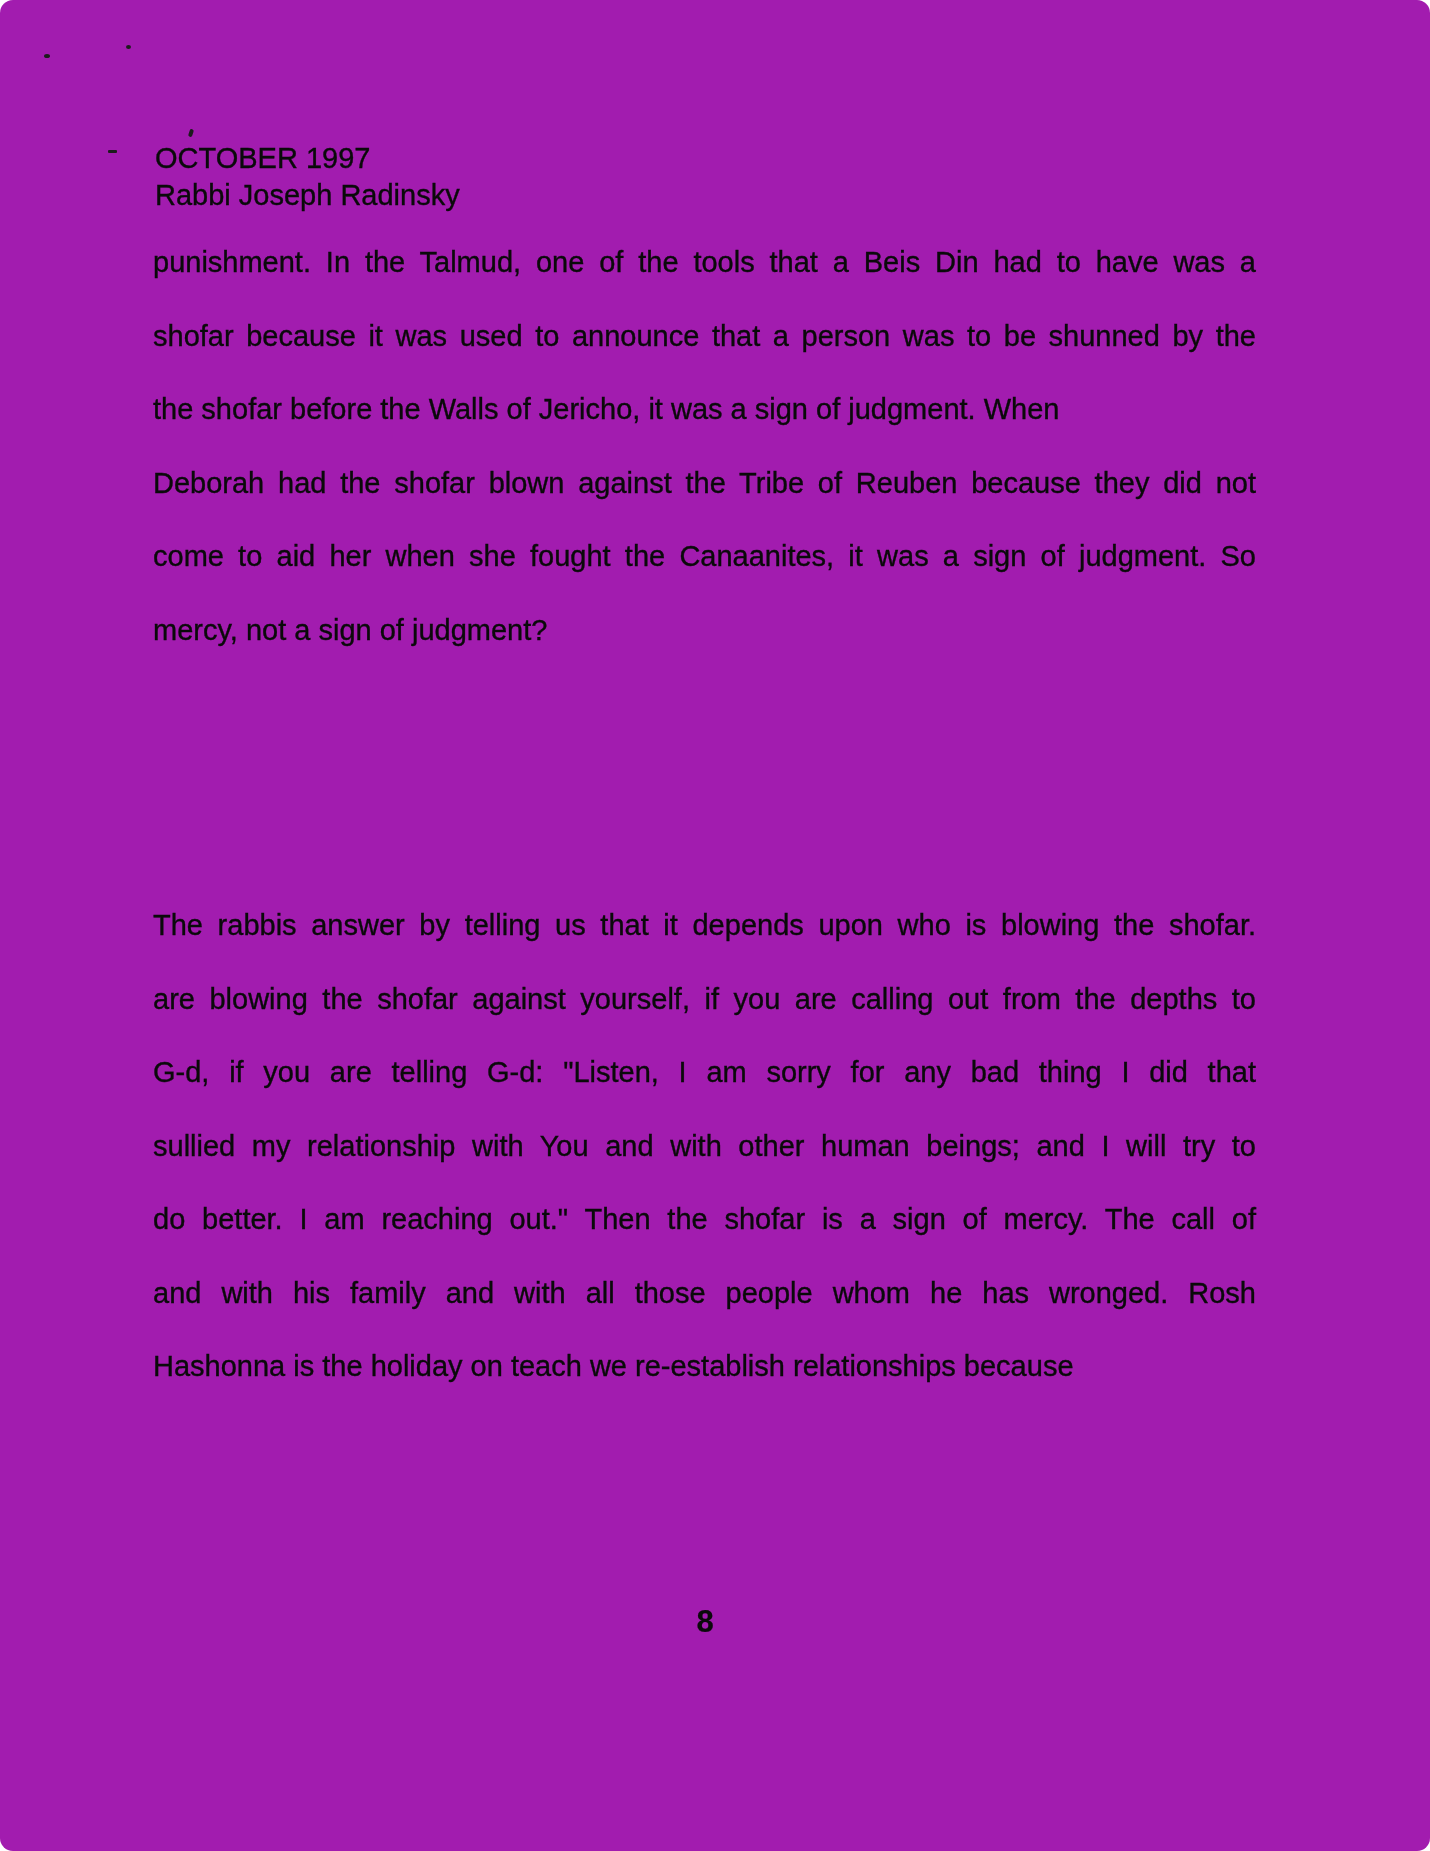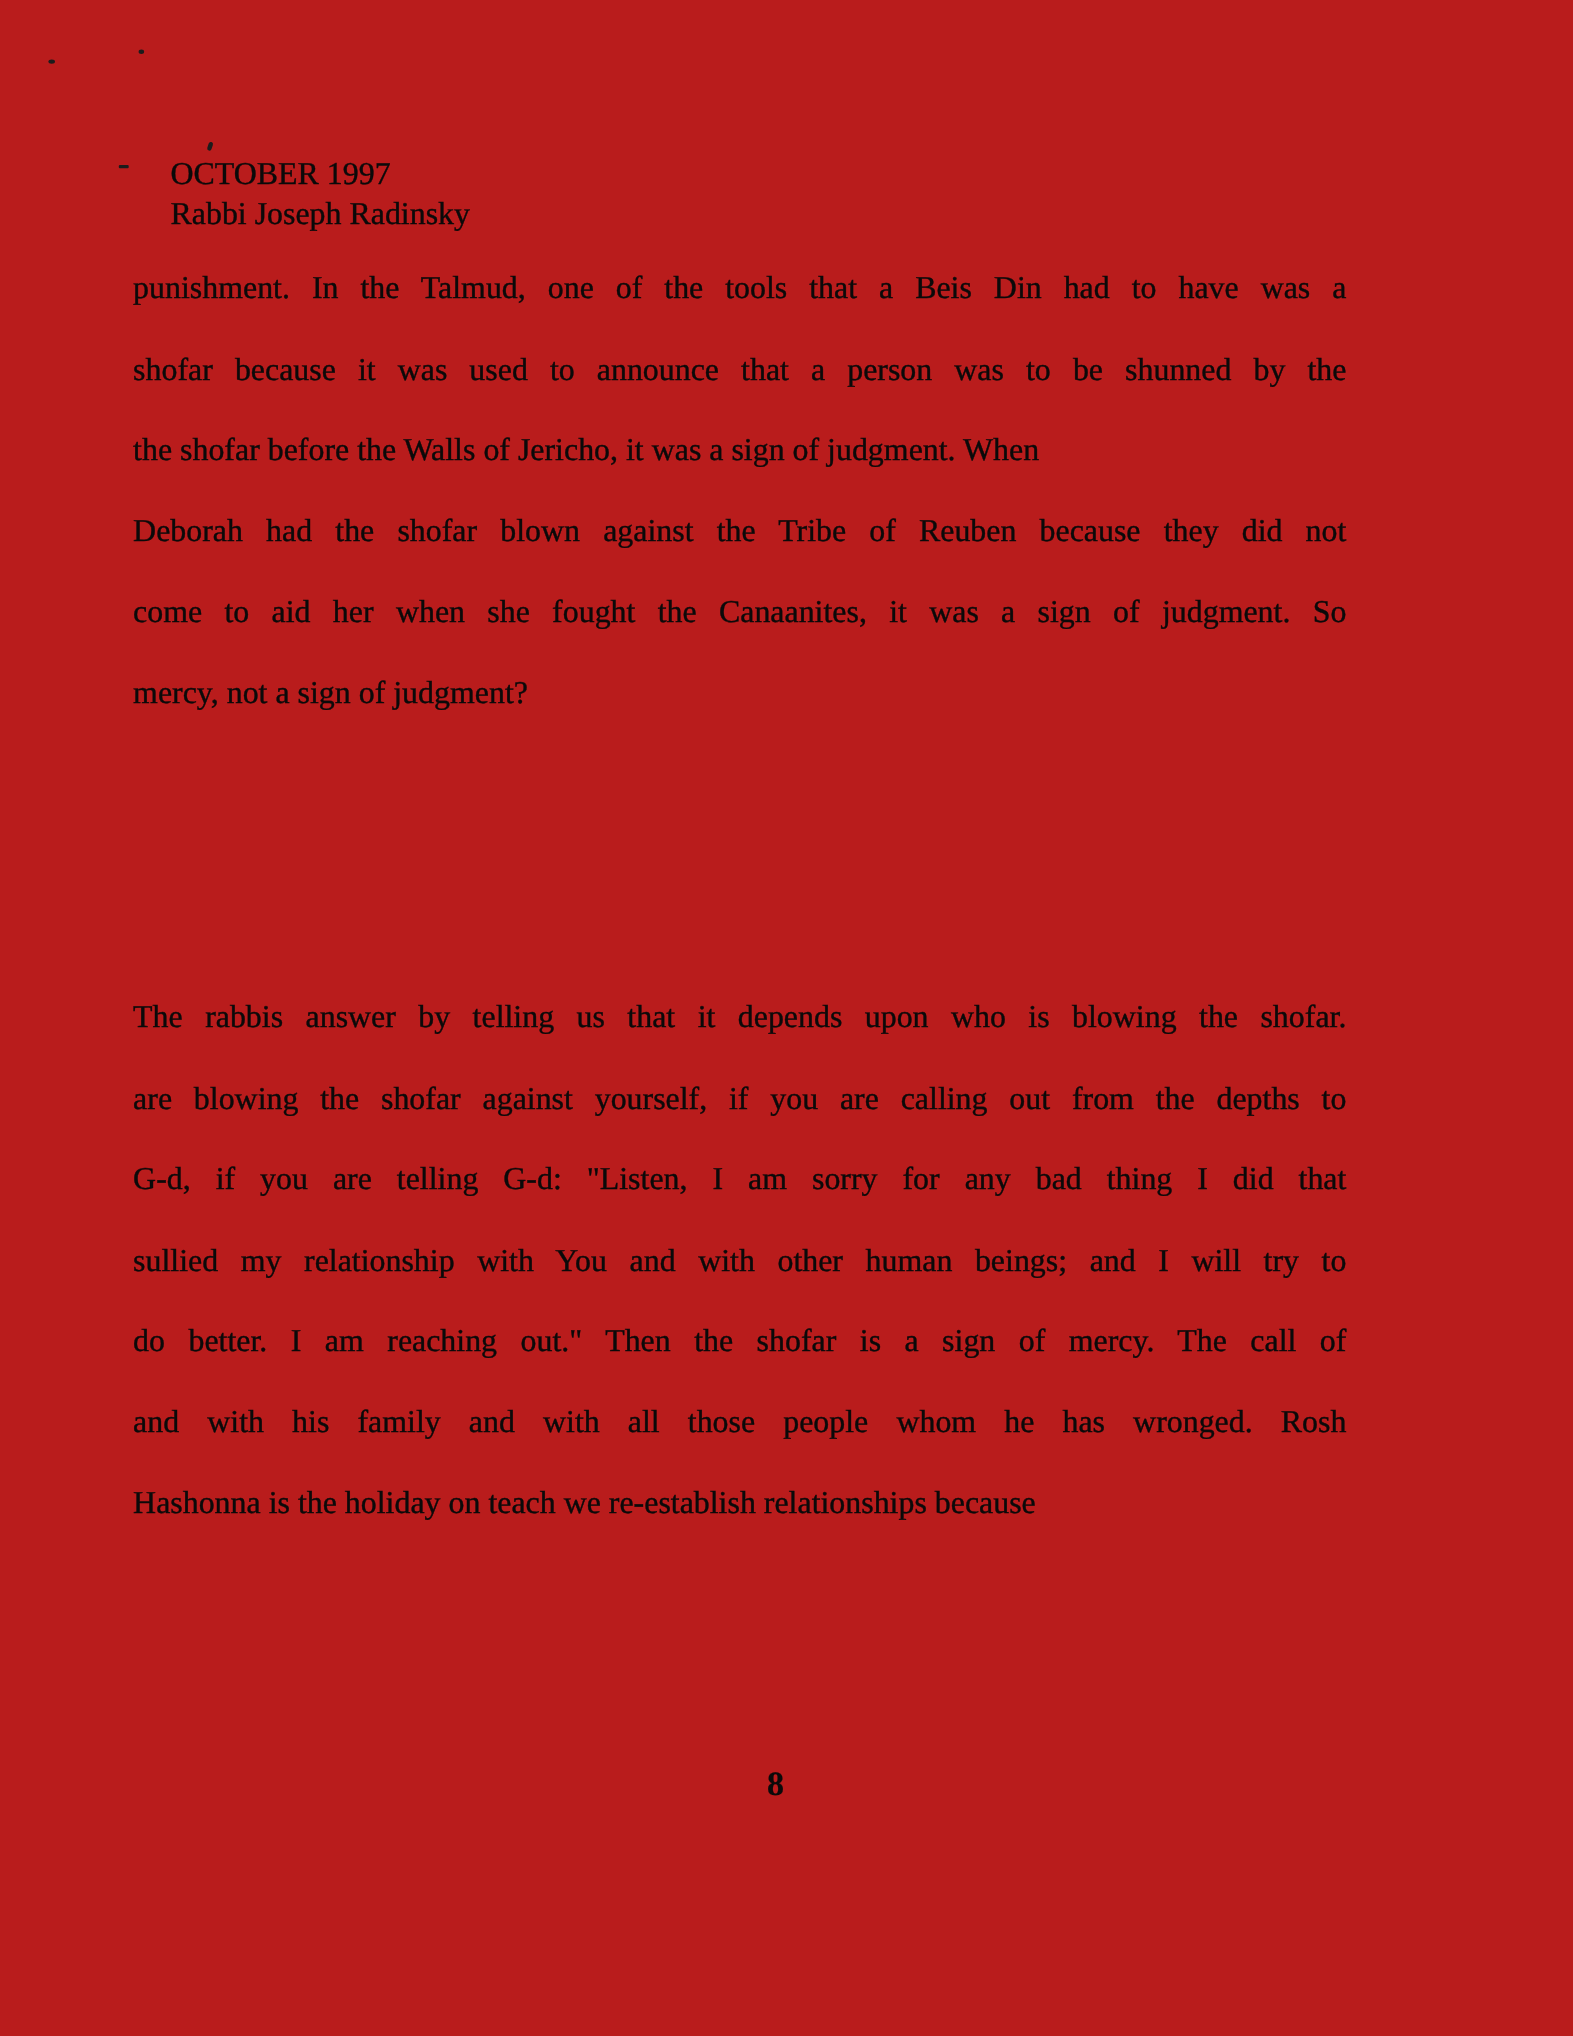--- a/index.html
+++ b/index.html
@@ -4,37 +4,38 @@
 <style>
   html, body {
     margin: 0;
     padding: 0;
     background: #ffffff;
   }
   .page {
     position: relative;
     width: 1430px;
     height: 1851px;
-    background: #b91c1c;
+    background: #a21caf;
     overflow: hidden;
-    font-family: Liberation Serif, serif;
+    font-family: Liberation Sans, sans-serif;
     color: #0a0a0a;
+    border-radius: 13px;
     -webkit-text-stroke: 0.35px #0a0a0a;
   }
   .header {
     position: absolute;
     left: 155px;
     top: 140px;
     font-size: 29px;
     line-height: 37px;
     white-space: nowrap;
   }
   .para {
     position: absolute;
-    left: 121px;
+    left: 153px;
     width: 1103px;
     font-size: 29px;
   }
   .para-1 { top: 226px; }
   .para-2 { top: 889px; }
   .line {
     line-height: 73.5px;
     white-space: nowrap;
   }
   .line.just {

